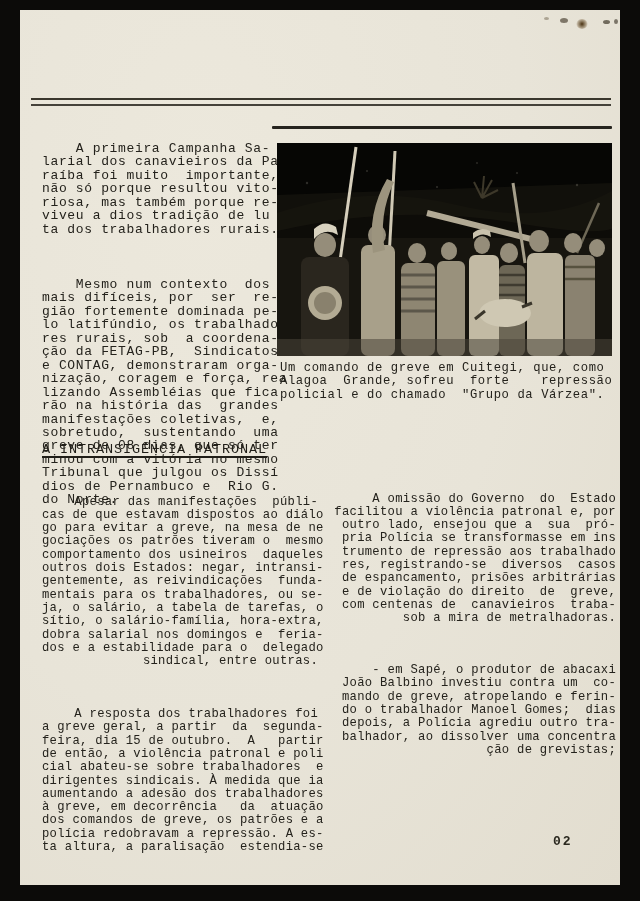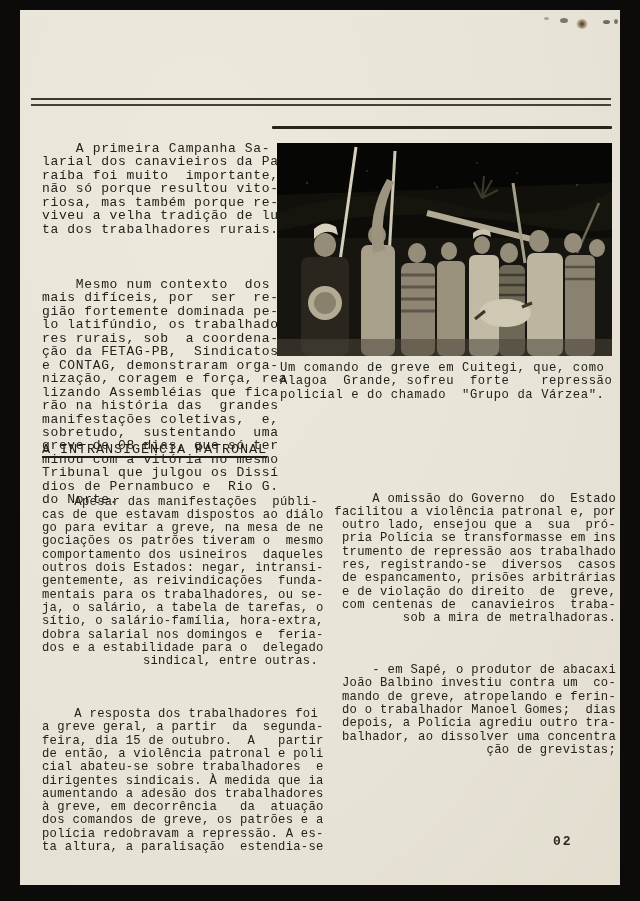--- a/index.html
+++ b/index.html
@@ -87,21 +87,21 @@
   <div class="smudge sm5"></div>
 
   <div class="double-rule"></div>
 
   <div class="col intro-col">
     <p>    A primeira Campanha Sa-
 larial dos canavieiros da Pa
 raíba foi muito  importante,
 não só porque resultou vito-
 riosa, mas também porque re-
-viveu a velha tradição de lu
+viveu a dios tradição de lu
 ta dos trabalhadores rurais.</p>
     <p>    Mesmo num contexto  dos
 mais difíceis, por  ser  re-
 gião fortemente dominada pe-
 lo latifúndio, os trabalhado
 res rurais, sob  a coordena-
 ção da FETAG-PB,  Sindicatos
 e CONTAG, demonstraram orga-
 nização, coragem e força, rea
 lizando Assembléias que fica

